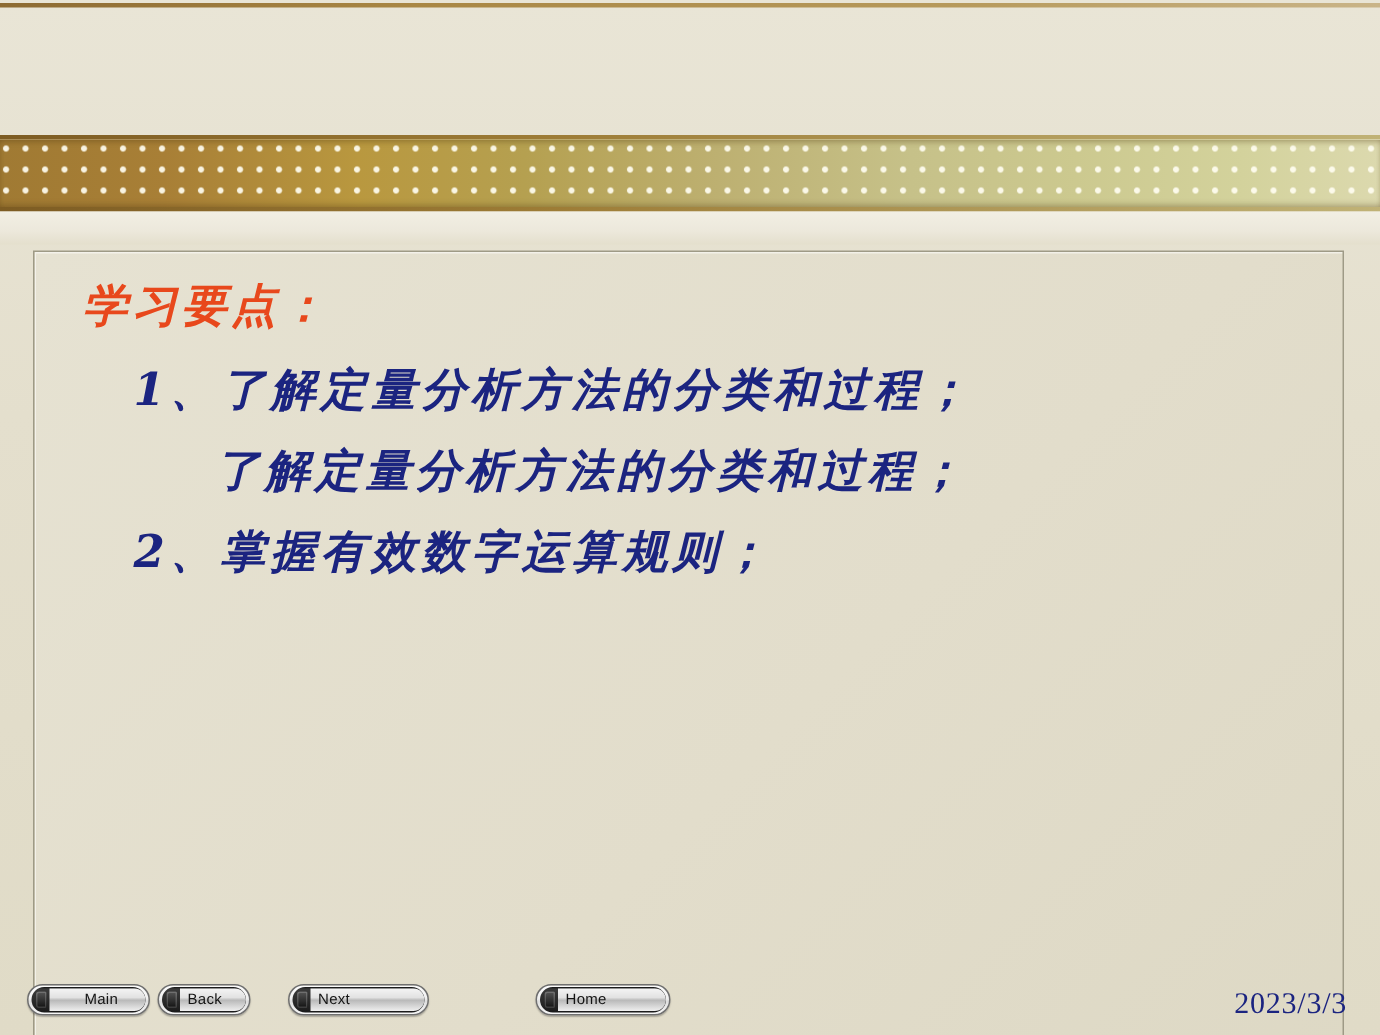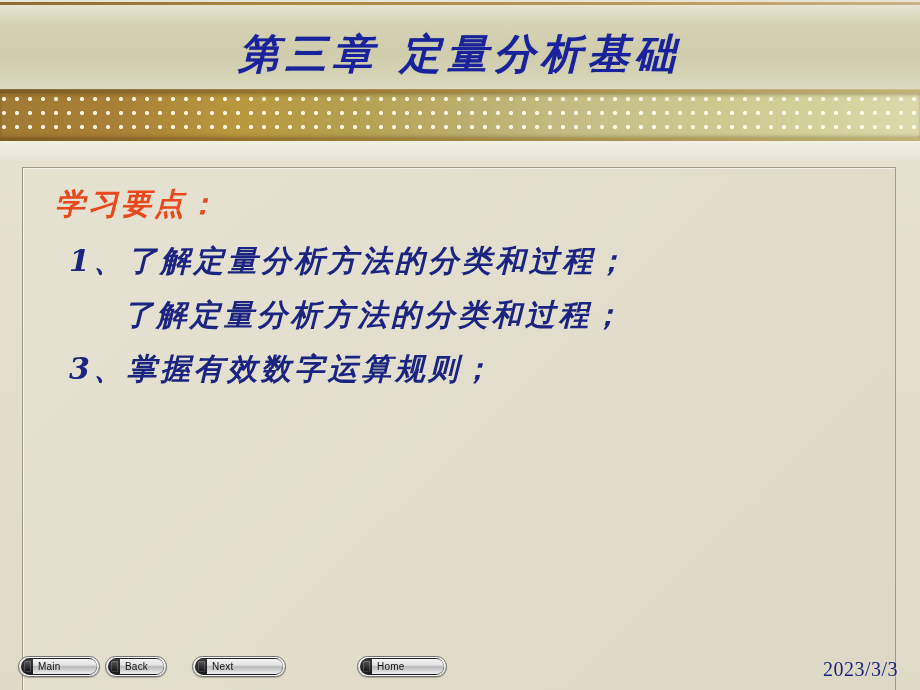--- a/index.html
+++ b/index.html
@@ -132,20 +132,21 @@
   }
   .bullet-line {
     font-family: "DejaVu Serif", "Liberation Serif", serif;
     font-size: 30px;
     font-weight: 700;
     font-style: italic;
     color: #1b2480;
     letter-spacing: 3.5px;
     line-height: 54px;
     white-space: nowrap;
+    margin-left: 20px;
   }
   .bullet-line.cont { padding-left: 54px; }
 
   
   .navbar {
     position: absolute;
     left: 0; top: 656px;
     width: 920px; height: 34px;
   }
   .navbtn {
@@ -203,40 +204,37 @@
     letter-spacing: .5px;
   }
 </style>
 </head>
 <body>
 
 <div class="slide">
 
   <div class="top-rule"></div>
 
-  <div class="header-band">
-    <div class="slide-title">第三章  定量分析基础</div>
-  </div>
 
   <div class="deco-band-top"></div>
   <div class="deco-band"></div>
   <div class="deco-band-bot"></div>
   <div class="under-strip"></div>
 
   <div class="content-box">
     <div class="lead">学习要点：</div>
     <div class="bullets">
       <div class="bullet-line">1、了解定量分析方法的分类和过程；</div>
       <div class="bullet-line cont">了解定量分析方法的分类和过程；</div>
-      <div class="bullet-line">3、掌握有效数字运算规则；</div>
+      <div class="bullet-line">2、掌握有效数字运算规则；</div>
     </div>
   </div>
 
   <div class="navbar">
-    <div class="navbtn" style="left:18px;width:82px;">
+    <div class="navbtn" style="left:18px;width:82px;text-align:center;">
       <div class="cap">
         <div class="nub"></div>
         <div class="lbl">Main</div>
       </div>
     </div>
     <div class="navbtn" style="left:105px;width:62px;">
       <div class="cap">
         <div class="nub"></div>
         <div class="lbl">Back</div>
       </div>

